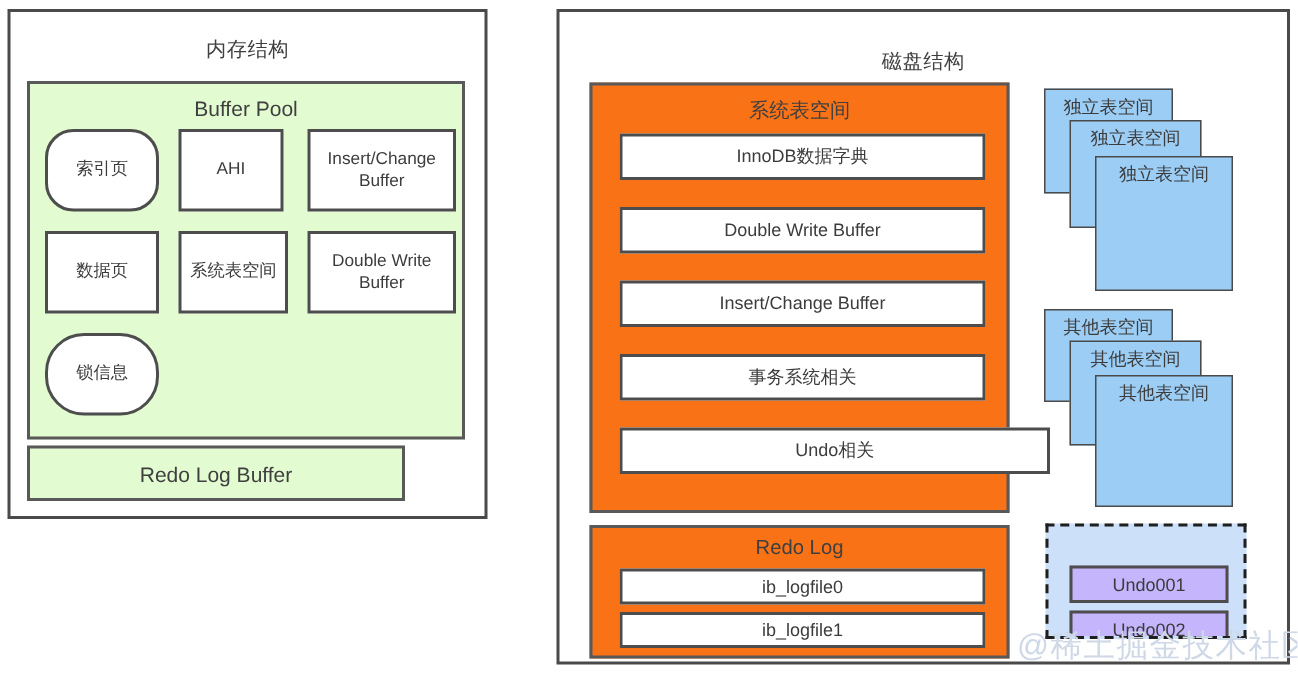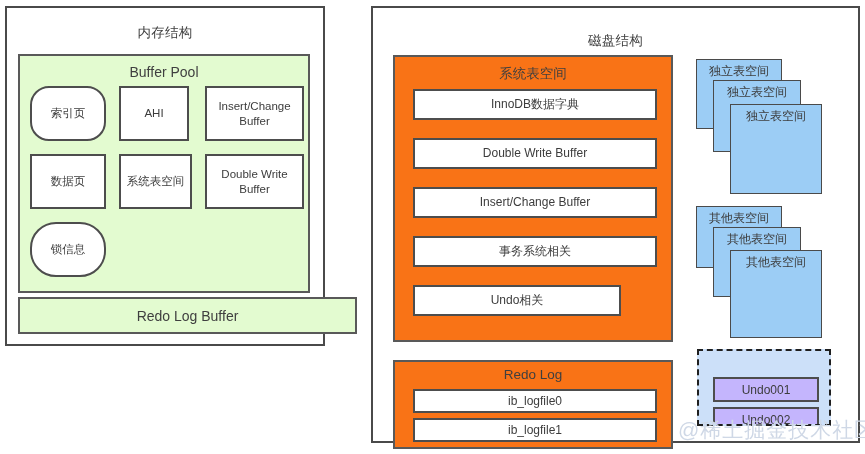--- a/index.html
+++ b/index.html
@@ -88,21 +88,21 @@
     top: 46px;
     width: 292px;
     height: 239px;
     padding-left: 12px;
   }
   #buffer-pool > .group-title { top: 8px; font-size: 14px; }
 
   #redo-log-buffer {
     left: 11px;
     top: 289px;
-    width: 339px;
+    width: 252px;
     height: 37px;
     display: flex;
     align-items: center;
     justify-content: center;
     font-size: 14px;
     color: #3f3f3f;
     text-align: right;
   }
 
   
@@ -112,21 +112,20 @@
     width: 280px;
     height: 287px;
   }
   #system-tablespace > .group-title { top: 8px; }
 
   #redo-log {
     left: 20px;
     top: 342px;
     width: 280px;
     height: 89px;
-    margin-top: 10px;
   }
   #redo-log > .group-title { top: 5px; font-size: 13.5px; }
 
   
   .stack-card {
     position: absolute;
     box-sizing: border-box;
     background: #9ccdf5;
     border: 1.5px solid #4a4a4a;
     font-size: 12px;
@@ -216,21 +215,21 @@
     <div class="group-title">系统表空间</div>
 
     <div class="cell wide" style="left:18px; top:32px;  width:244px; height:31px;">InnoDB数据字典</div>
 
     <div class="cell wide" style="left:18px; top:81px;  width:244px; height:31px;">Double Write Buffer</div>
 
     <div class="cell wide" style="left:18px; top:130px; width:244px; height:31px;">Insert/Change Buffer</div>
 
     <div class="cell wide" style="left:18px; top:179px; width:244px; height:31px;">事务系统相关</div>
 
-    <div class="cell wide" style="left:18px; top:228px; width:208px; height:31px;">Undo相关</div>
+    <div class="cell wide" style="left:18px; top:228px; width:287px; height:31px;">Undo相关</div>
   </div>
 
   <div class="group blue" id="redo-log">
     <div class="group-title">Redo Log</div>
 
     <div class="cell wide" style="left:18px; top:27px; width:244px; height:24px;">ib_logfile0</div>
 
     <div class="cell wide" style="left:18px; top:56px; width:244px; height:24px;">ib_logfile1</div>
   </div>
 

